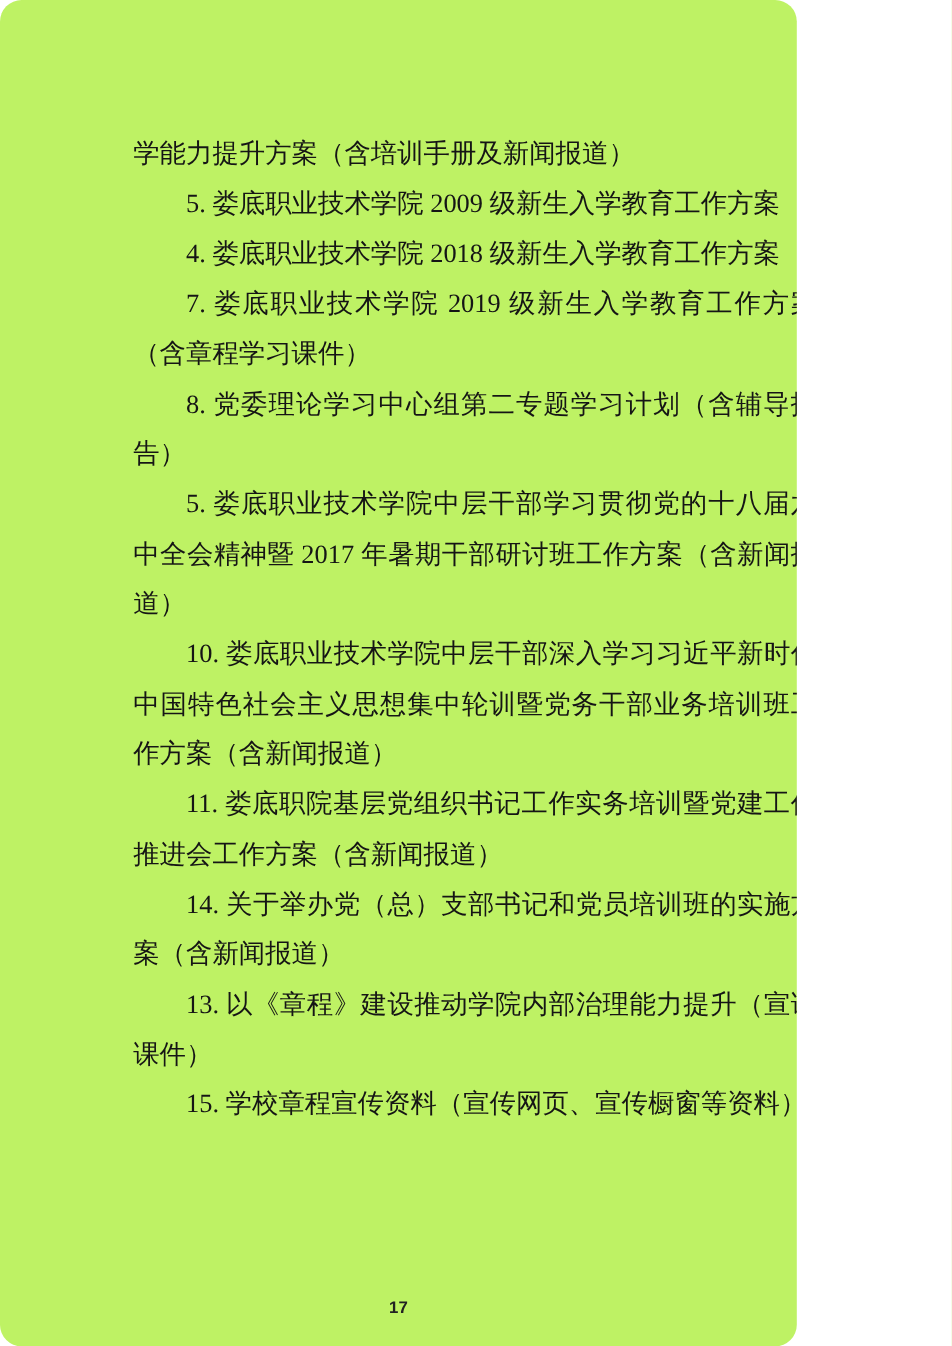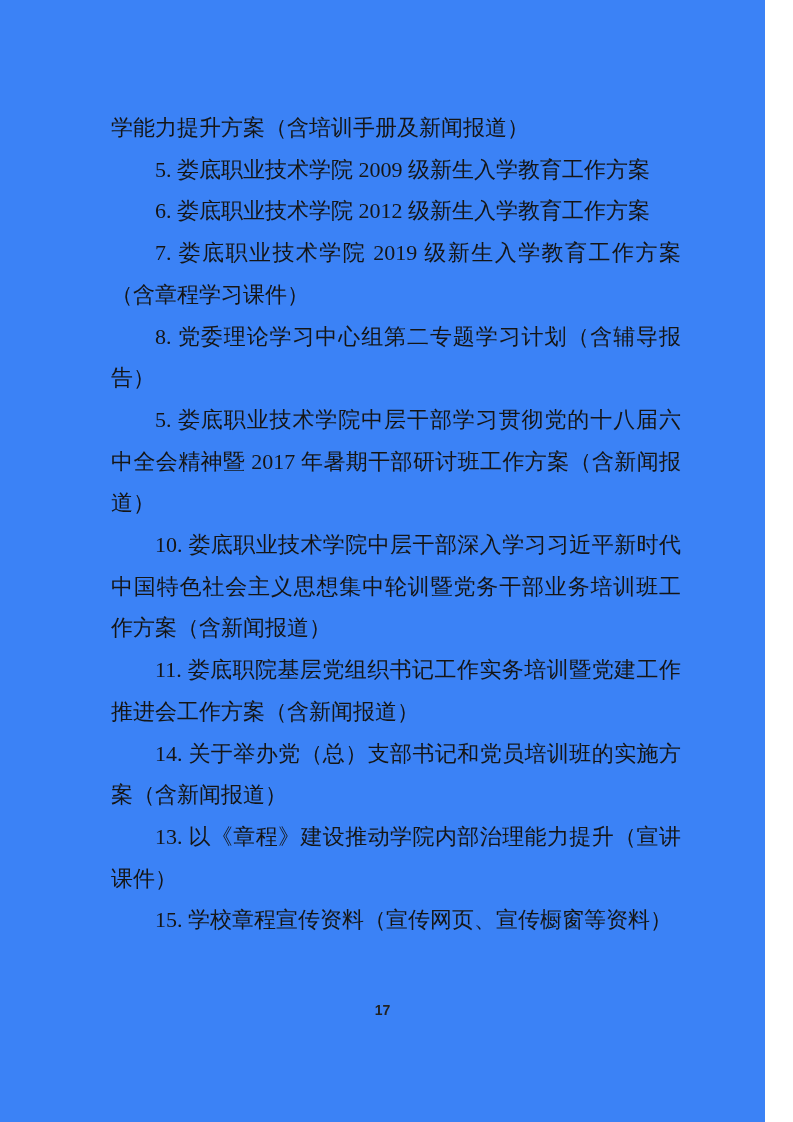--- a/index.html
+++ b/index.html
@@ -2,64 +2,65 @@
 <html><head>
 <meta charset="utf-8">
 <style>
   html, body {
     margin: 0;
     padding: 0;
     background: #ffffff;
   }
   .page {
     position: relative;
-    width: 765px;
+    width: 664px;
     height: 1122px;
-    background: #3b82f6;
+    background: #bef264;
     overflow: hidden;
     font-family: "Liberation Serif", "DejaVu Serif", serif;
     color: #151515;
+    border-radius: 18px;
   }
   .content {
     position: absolute;
     top: 107px;
     left: 111px;
     width: 570px;
   }
   .para {
     margin: 0;
     font-size: 22px;
     line-height: 41.7px;
     text-align: justify;
     text-indent: 2em;
     word-break: break-all;
   }
   .para.no-indent {
     text-indent: 0;
   }
   .page-number {
     position: absolute;
-    top: 1002px;
+    top: 1081px;
     left: 0;
     width: 100%;
     text-align: center;
     font-family: "Liberation Sans", "DejaVu Sans", sans-serif;
     font-size: 14px;
     font-weight: 600;
     color: #222222;
   }
 </style>
 </head>
 <body>
 
 <div class="page">
   <div class="content">
     <p class="para no-indent">学能力提升方案（含培训手册及新闻报道）</p>
     <p class="para">5. 娄底职业技术学院 2009 级新生入学教育工作方案</p>
-    <p class="para">6. 娄底职业技术学院 2012 级新生入学教育工作方案</p>
+    <p class="para">4. 娄底职业技术学院 2018 级新生入学教育工作方案</p>
     <p class="para">7. 娄底职业技术学院 2019 级新生入学教育工作方案（含章程学习课件）</p>
     <p class="para">8. 党委理论学习中心组第二专题学习计划（含辅导报告）</p>
     <p class="para">5. 娄底职业技术学院中层干部学习贯彻党的十八届六中全会精神暨 2017 年暑期干部研讨班工作方案（含新闻报道）</p>
     <p class="para">10. 娄底职业技术学院中层干部深入学习习近平新时代中国特色社会主义思想集中轮训暨党务干部业务培训班工作方案（含新闻报道）</p>
     <p class="para">11. 娄底职院基层党组织书记工作实务培训暨党建工作推进会工作方案（含新闻报道）</p>
     <p class="para">14. 关于举办党（总）支部书记和党员培训班的实施方案（含新闻报道）</p>
     <p class="para">13. 以《章程》建设推动学院内部治理能力提升（宣讲课件）</p>
     <p class="para">15. 学校章程宣传资料（宣传网页、宣传橱窗等资料）</p>
   </div>
   <div class="page-number">17</div>

